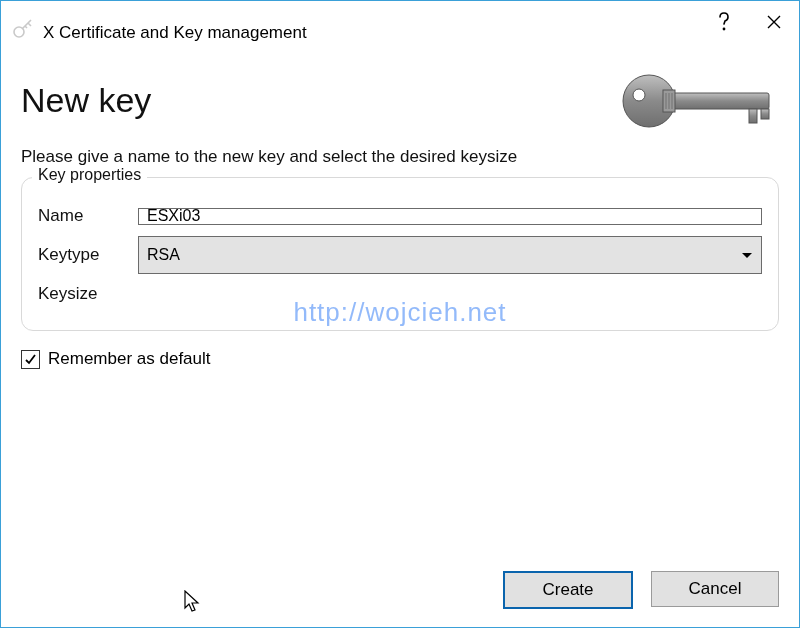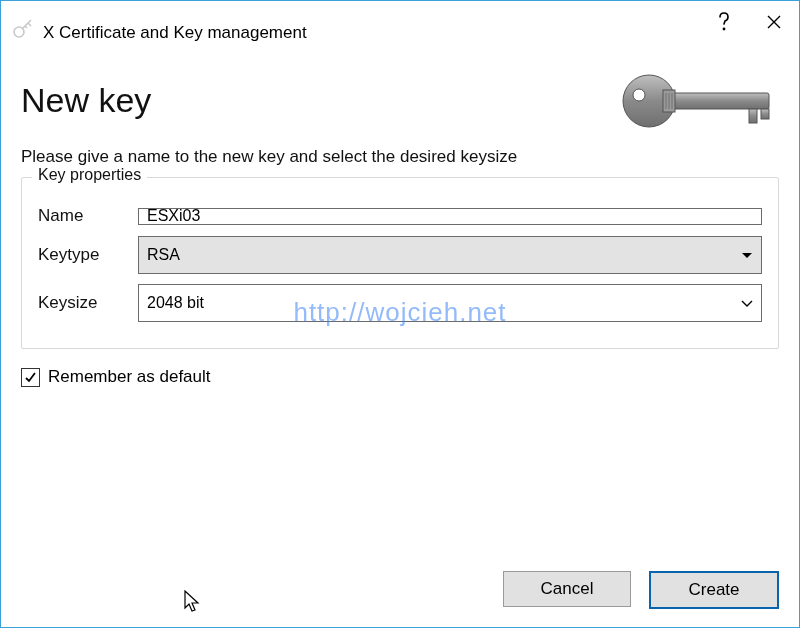--- a/index.html
+++ b/index.html
@@ -69,21 +69,21 @@
     height: 70px;
     margin-top: 10px;
   }
   .instruction {
     font-size: 17px;
     margin: 6px 0 10px 0;
     color: #111;
   }
   .fieldset {
     border: 1px solid #d9d9d9;
-    border-radius: 2px;
+    border-radius: 12px;
     padding: 18px 16px 16px 16px;
     margin-top: 8px;
     position: relative;
   }
   .fieldset-legend {
     position: absolute;
     top: -12px;
     left: 10px;
     background: #ffffff;
     padding: 0 6px;
@@ -268,52 +268,42 @@
               <svg width="12" height="8" viewBox="0 0 12 8">
                   <path d="M1 1 L6 6 L11 1" fill="#000"></path>
                 </svg>
             </span>
           </div>
         </div>
       </div>
 
       <div class="form-row">
         <div class="form-label">Keysize</div>
-        <div class="select-wrap">
-          <div class="select-box white">
-            <span>2048 bit</span>
-            <span class="select-caret">
-              <svg width="12" height="8" viewBox="0 0 12 8">
-                  <path d="M1 1 L6 6 L11 1" fill="none" stroke="#000" stroke-width="1.4"></path>
-                </svg>
-            </span>
-          </div>
-        </div>
       </div>
     </div>
 
     <div class="check-row">
       <span class="checkbox">
         <svg width="13" height="13" viewBox="0 0 13 13">
           <path d="M2 7 L5 10 L11 2" fill="none" stroke="#000" stroke-width="1.8"></path>
         </svg>
       </span>
       <span>Remember as default</span>
     </div>
 
   </div>
 
   <div class="watermark">http://wojcieh.net</div>
 
   <div class="button-row">
+    <div class="btn primary">
+      <span>Create</span>
+    </div>
     <div class="btn">
       <span>Cancel</span>
-    </div>
-    <div class="btn primary">
-      <span>Create</span>
     </div>
   </div>
 
   <div class="cursor">
     <svg width="20" height="26" viewBox="0 0 20 26">
       <path d="M1 1 L1 18 L5 14 L8 21 L11 20 L8 13 L14 13 Z" fill="#fff" stroke="#000" stroke-width="1.2"></path>
     </svg>
   </div>
 
 </div>

